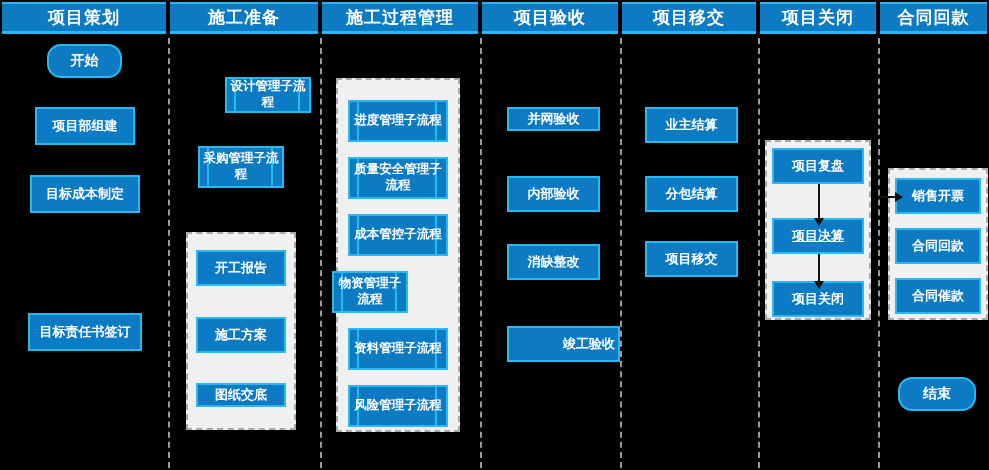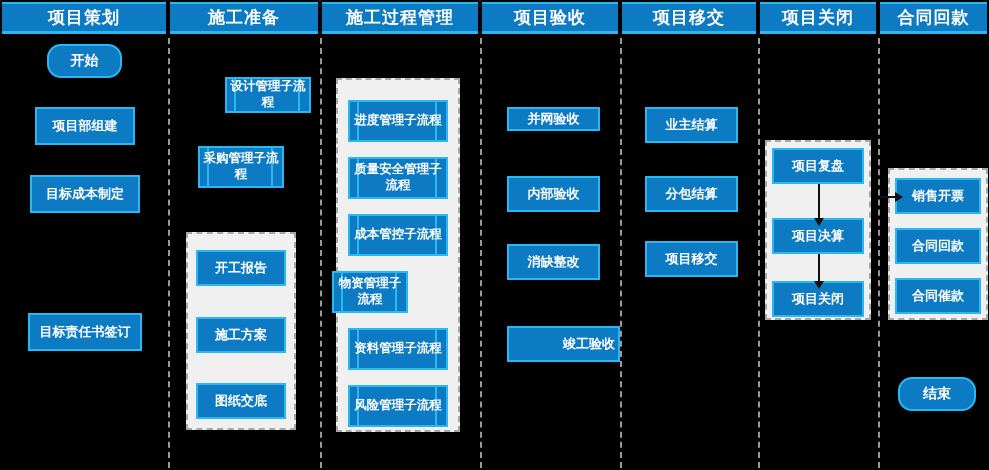--- a/index.html
+++ b/index.html
@@ -117,21 +117,21 @@
     </div>
     <div class="node subproc" style="left: 198px; top: 146px; width: 86px; height: 42px;">
       <span>采购管理子流程</span>
     </div>
     <div class="node" style="left: 196px; top: 250px; width: 90px; height: 36px;">
       <span>开工报告</span>
     </div>
     <div class="node" style="left: 196px; top: 317px; width: 90px; height: 36px;">
       <span>施工方案</span>
     </div>
-    <div class="node" style="left: 196px; top: 383px; width: 90px; height: 36px; text-align: center;">
+    <div class="node" style="left: 196px; top: 383px; width: 90px; height: 24px; text-align: center;">
       <span>图纸交底</span>
     </div>
     <div class="node subproc" style="left: 348px; top: 100px; width: 100px; height: 42px;">
       <span>进度管理子流程</span>
     </div>
     <div class="node subproc" style="left: 348px; top: 157px; width: 100px; height: 42px;">
       <span>质量安全管理子流程</span>
     </div>
     <div class="node subproc" style="left: 348px; top: 214px; width: 100px; height: 42px;">
       <span>成本管控子流程</span>
@@ -162,21 +162,21 @@
     </div>
     <div class="node" style="left: 645px; top: 176px; width: 93px; height: 36px;">
       <span>分包结算</span>
     </div>
     <div class="node" style="left: 645px; top: 241px; width: 93px; height: 36px;">
       <span>项目移交</span>
     </div>
     <div class="node" style="left: 772px; top: 148px; width: 92px; height: 36px;">
       <span>项目复盘</span>
     </div>
-    <div class="node" style="left: 772px; top: 218px; width: 92px; height: 36px;">
+    <div class="node" style="left: 772px; top: 218px; width: 92px; height: 36px; text-decoration: underline;">
       <span>项目决算</span>
     </div>
     <div class="node" style="left: 772px; top: 281px; width: 92px; height: 36px;">
       <span>项目关闭</span>
     </div>
     <div class="node" style="left: 895px; top: 178px; width: 86px; height: 36px;">
       <span>销售开票</span>
     </div>
     <div class="node" style="left: 895px; top: 228px; width: 86px; height: 36px;">
       <span>合同回款</span>

